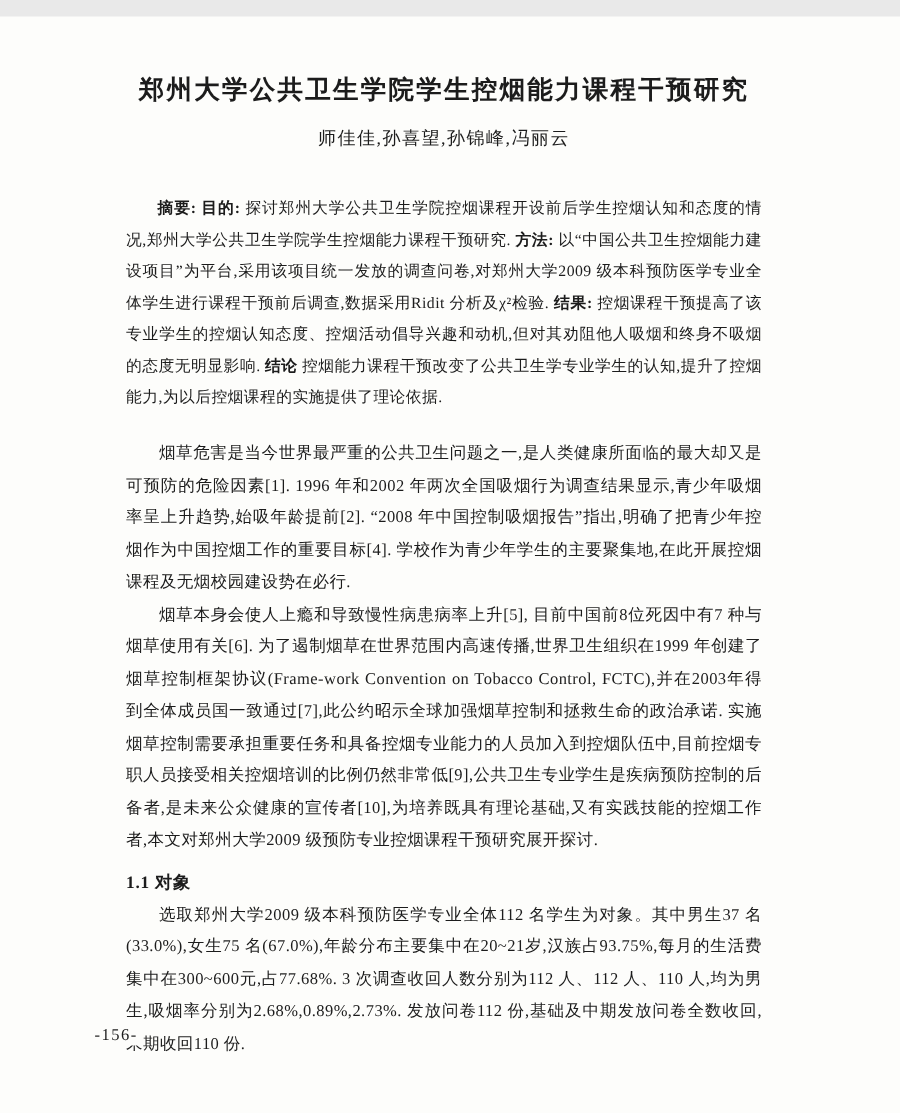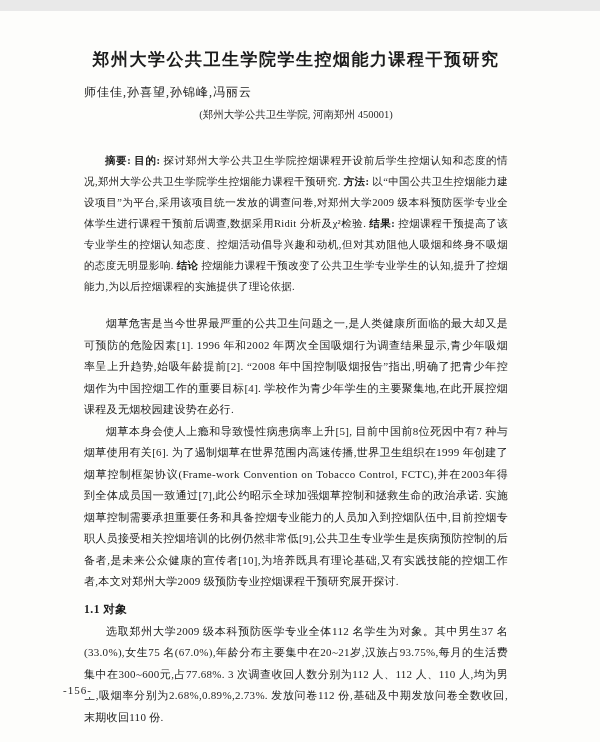--- a/index.html
+++ b/index.html
@@ -22,21 +22,21 @@
   .title{
     margin:12px 0 0 0;
     font-size:17px;
     font-weight:bold;
     text-align:center;
     letter-spacing:1.5px;
     line-height:1.3;
   }
   .authors{
     margin-top:13px;
-    text-align:left;
+    text-align:center;
     font-size:12px;
     letter-spacing:1px;
   }
   .affiliation{
     margin-top:7px;
     text-align:center;
     font-size:10.5px;
     color:#2a2a2a;
   }
   .abstract{
@@ -93,21 +93,20 @@
 </style>
 </head>
 <body>
 
 <div class="page">
 
   <h1 class="title">郑州大学公共卫生学院学生控烟能力课程干预研究</h1>
 
   <div class="authors">师佳佳,孙喜望,孙锦峰,冯丽云</div>
 
-  <div class="affiliation">(郑州大学公共卫生学院, 河南郑州 450001)</div>
 
   <p class="abstract"><b>摘要:</b>
     <b>目的:</b>
     <span>探讨郑州大学公共卫生学院控烟课程开设前后学生控烟认知和态度的情况,郑州大学公共卫生学院学生控烟能力课程干预研究.</span>
     <b>方法:</b>
     <span>以“中国公共卫生控烟能力建设项目”为平台,采用该项目统一发放的调查问卷,对郑州大学2009 级本科预防医学专业全体学生进行课程干预前后调查,数据采用Ridit 分析及χ²检验.</span>
     <b>结果:</b>
     <span>控烟课程干预提高了该专业学生的控烟认知态度、控烟活动倡导兴趣和动机,但对其劝阻他人吸烟和终身不吸烟的态度无明显影响.</span>
     <b>结论</b>
     <span>控烟能力课程干预改变了公共卫生学专业学生的认知,提升了控烟能力,为以后控烟课程的实施提供了理论依据.</span>

